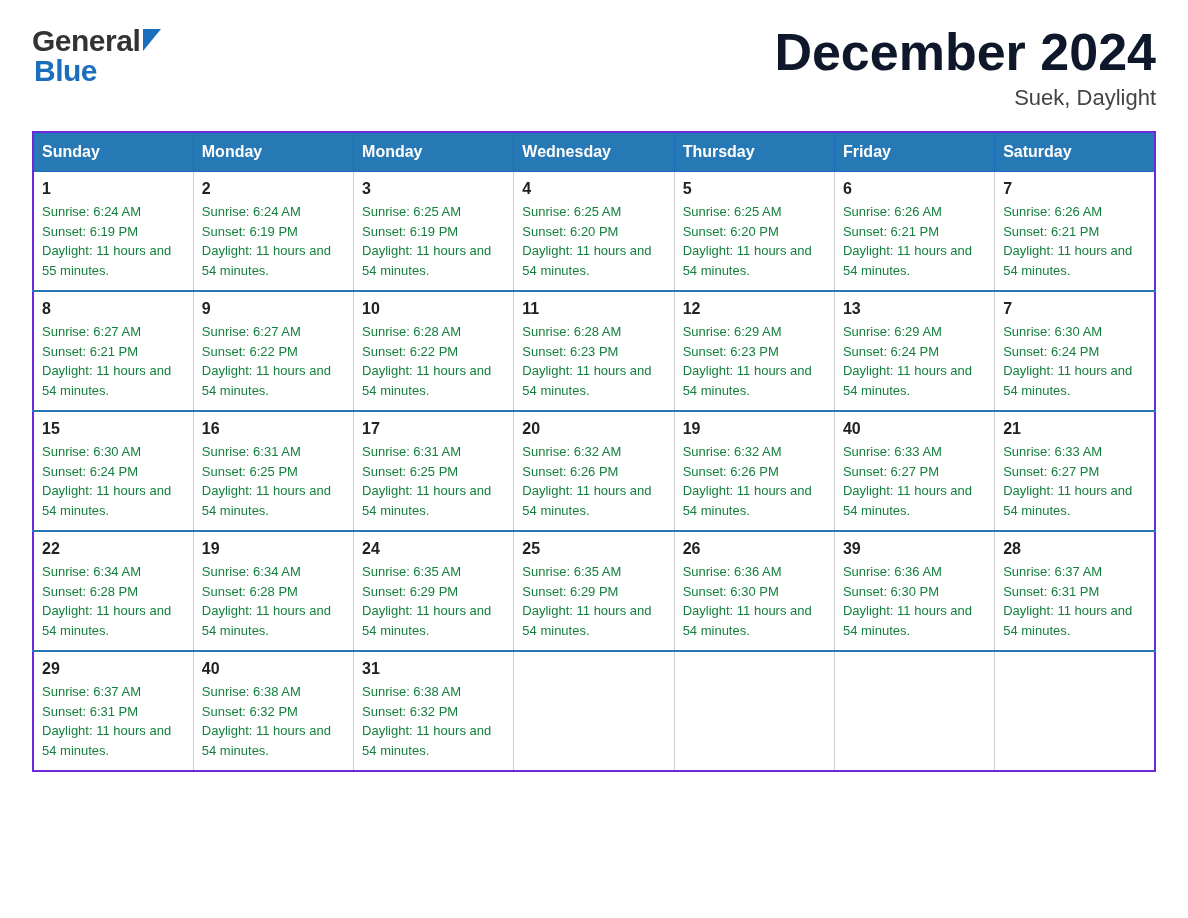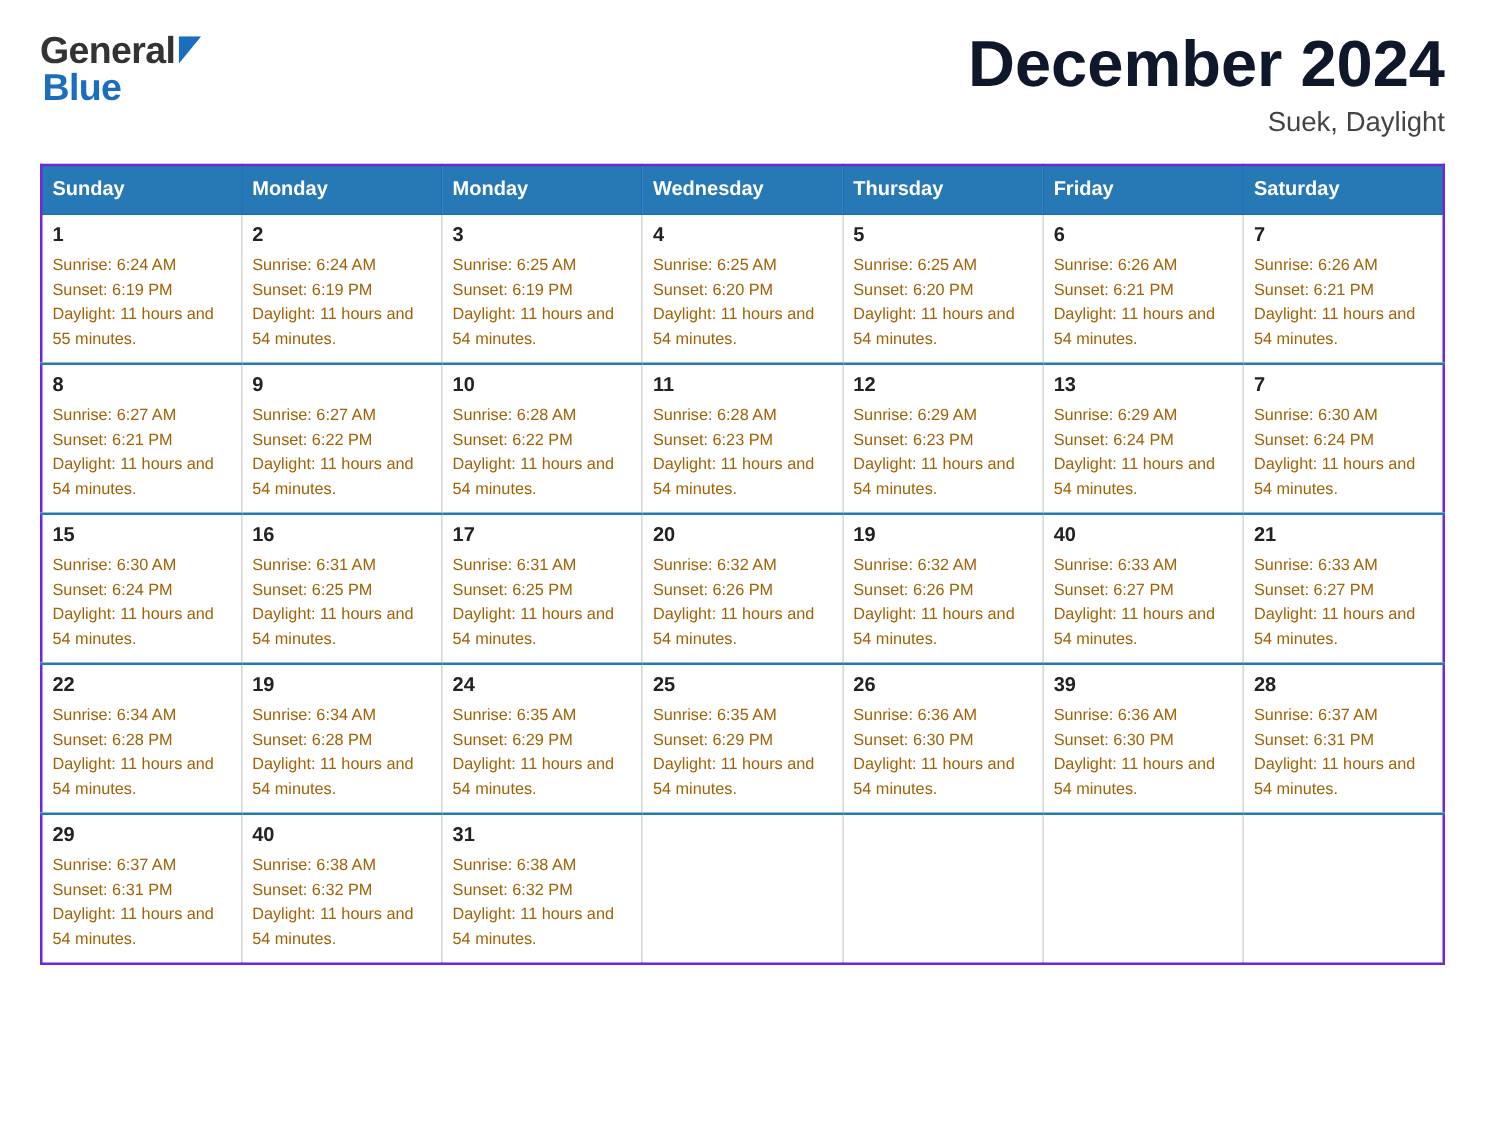--- a/index.html
+++ b/index.html
@@ -55,21 +55,21 @@
     }
     .day-number {
       font-size: 16px;
       font-weight: bold;
       color: #222;
       margin-bottom: 4px;
       display: block;
     }
     .day-info {
       font-size: 13px;
-      color: #a16207;
+      color: #15803d;
       line-height: 1.5;
     }
     .empty-cell {
       background: #fff;
     }
     tr:not(:last-child) td {
       border-bottom: 2px solid #2779b5;
     }
     
     .logo-wrapper {

